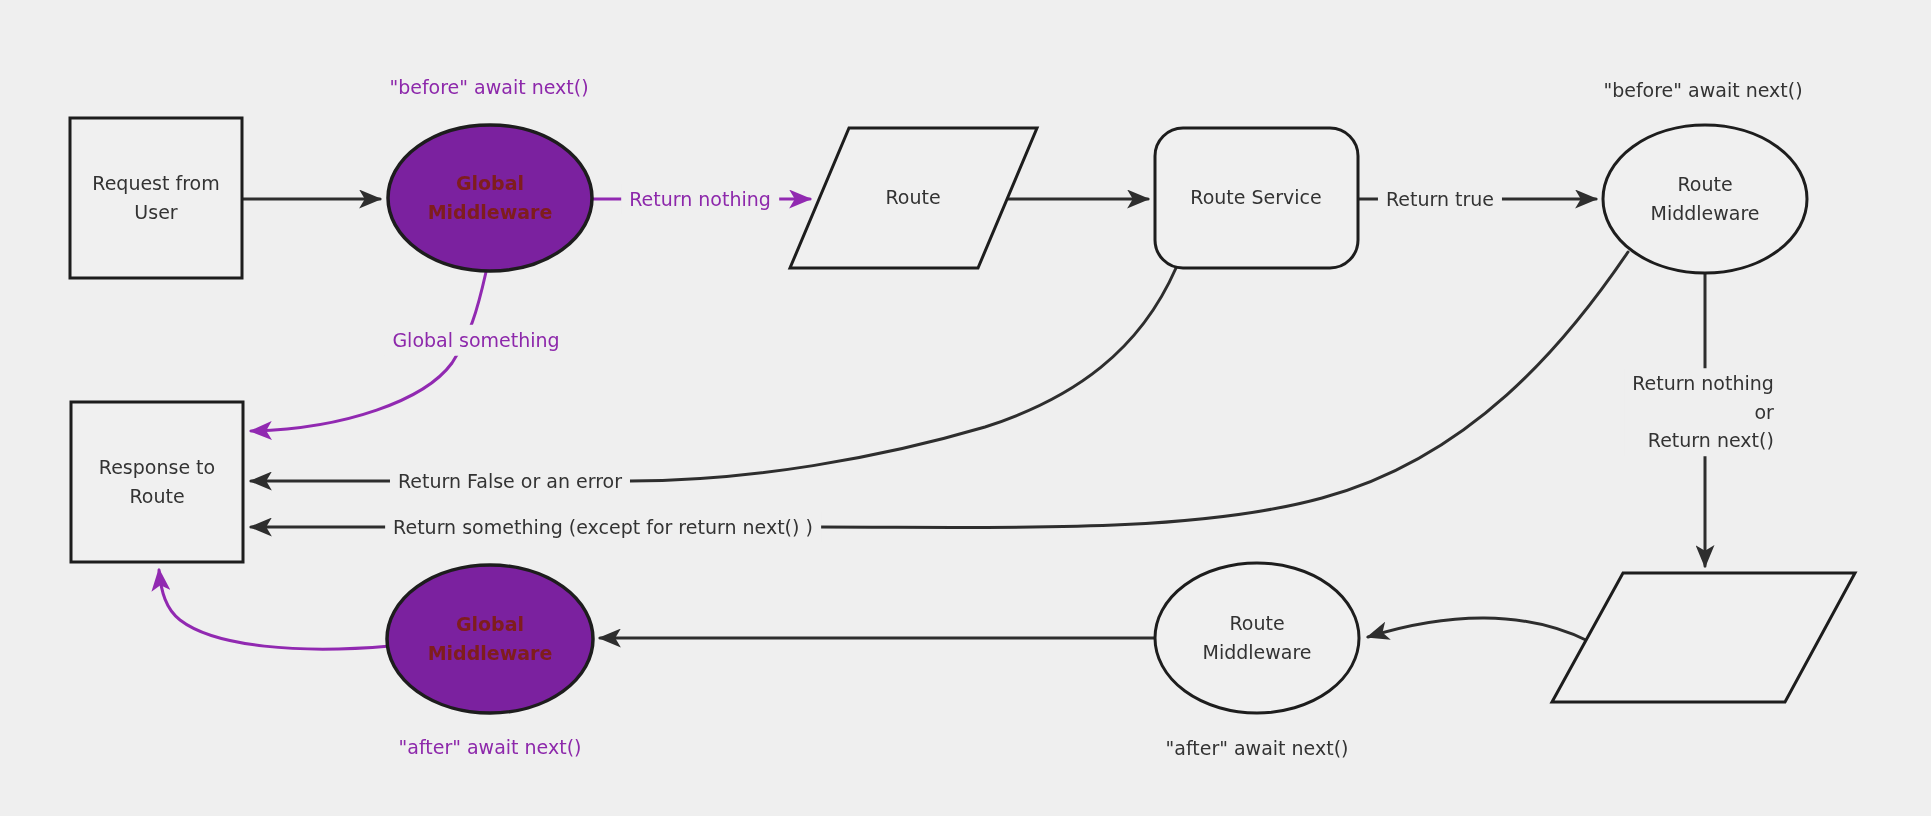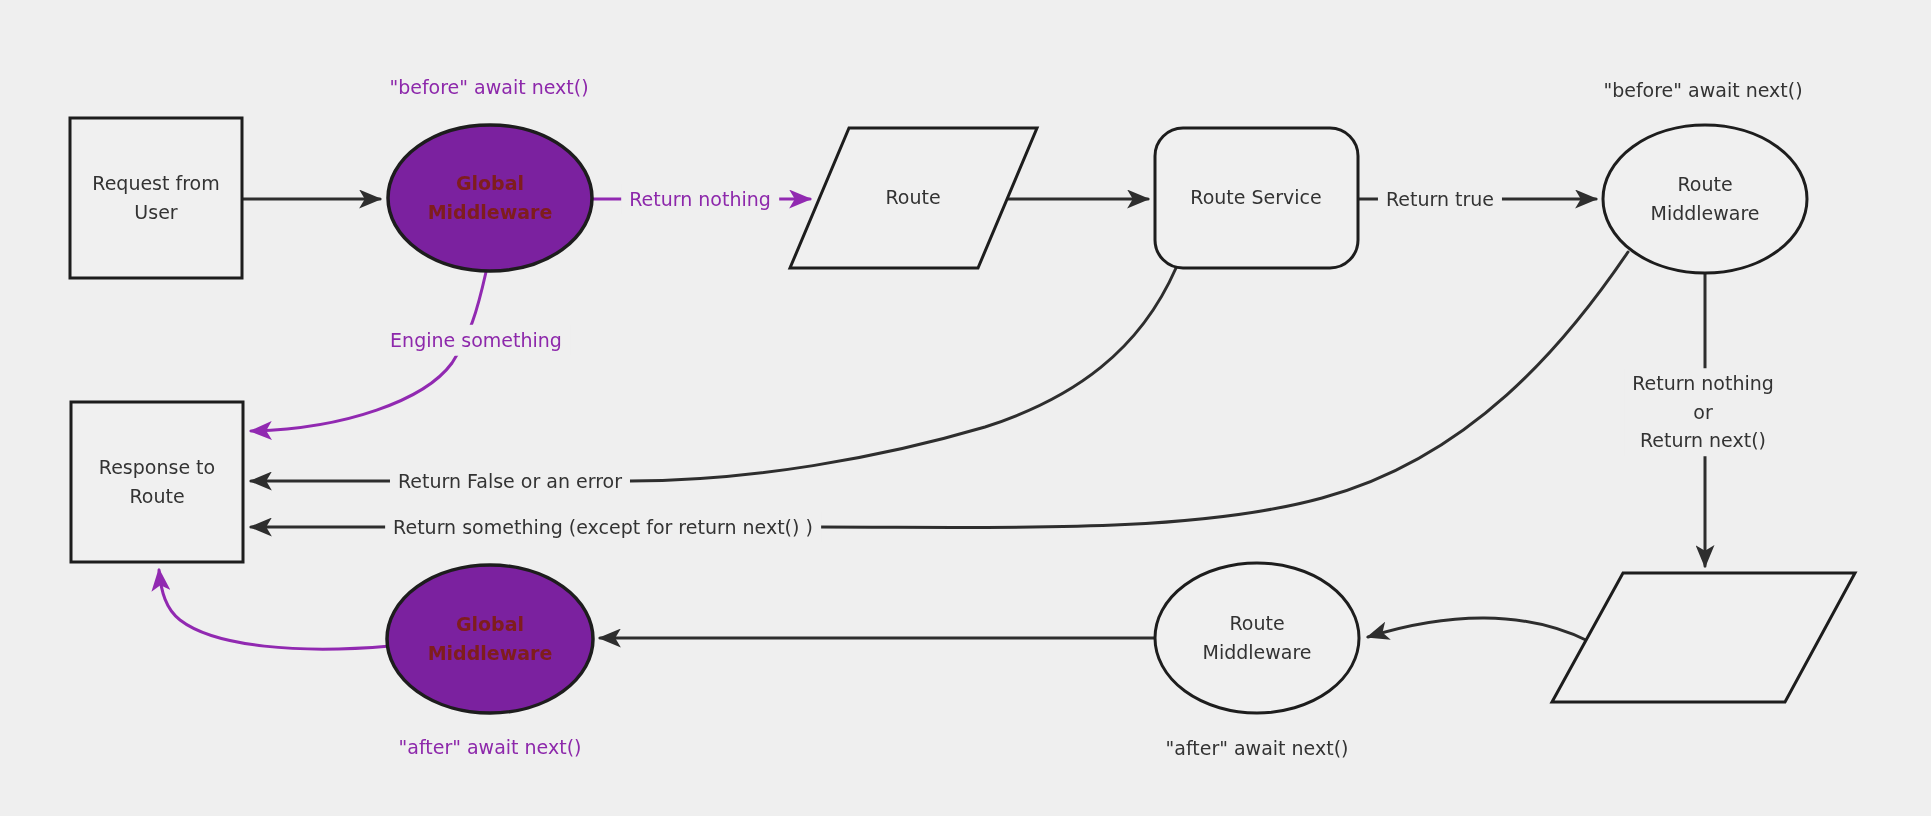--- a/index.html
+++ b/index.html
@@ -9,21 +9,21 @@
   }
   .layer{position:absolute;left:0;top:0;}
   .lbl{
     position:absolute;transform:translate(-50%,-50%);
     font-size:19px;line-height:1.55;color:#333333;
     white-space:pre-line;text-align:center;pointer-events:none;
   }
   .lbl.small{font-size:16.5px;line-height:1.6;}
   .lbl.white{color:#7f1d1d;font-weight:700;}
   .lbl.purple{color:#8d28ab;}
-  .edge-lbl{background:#efefef;padding:1px 8px;line-height:1.5;}
+  .edge-lbl{background:#efefef;padding:1px 8px;line-height:1.5;text-align:right;}
 </style>
 </head>
 <body>
 
 <div class="stage">
 
   <svg class="layer" width="1931" height="816" viewBox="0 0 1931 816">
     <defs>
       <marker id="arrow-dark" viewBox="0 0 12 10" refX="11" refY="5" markerWidth="23" markerHeight="19" markerUnits="userSpaceOnUse" orient="auto">
         <path d="M0,0 L12,5 L0,10 L3,5 Z" fill="#2e2e2e"></path>
@@ -71,21 +71,21 @@
   <div class="lbl white" style="left:490px;top:639px">Global
 Middleware</div>
   <div class="lbl" style="left:157px;top:482px">Response to
 Route</div>
 
   <div class="lbl purple edge-lbl" style="left:700px;top:199px">Return nothing</div>
   <div class="lbl edge-lbl" style="left:1440px;top:199px">Return true</div>
   <div class="lbl edge-lbl" style="left:1703px;top:412px">Return nothing
 or
 Return next()</div>
-  <div class="lbl purple edge-lbl" style="left:476px;top:340px">Engine something</div>
+  <div class="lbl purple edge-lbl" style="left:476px;top:340px">Global something</div>
   <div class="lbl edge-lbl" style="left:603px;top:527px">Return something (except for return next() )</div>
   <div class="lbl edge-lbl" style="left:510px;top:481px">Return False or an error</div>
 
   <div class="lbl purple" style="left:489px;top:88px">"before" await next()</div>
   <div class="lbl" style="left:1703px;top:91px">"before" await next()</div>
   <div class="lbl purple" style="left:490px;top:748px">"after" await next()</div>
   <div class="lbl" style="left:1257px;top:749px">"after" await next()</div>
 
 </div>
 

